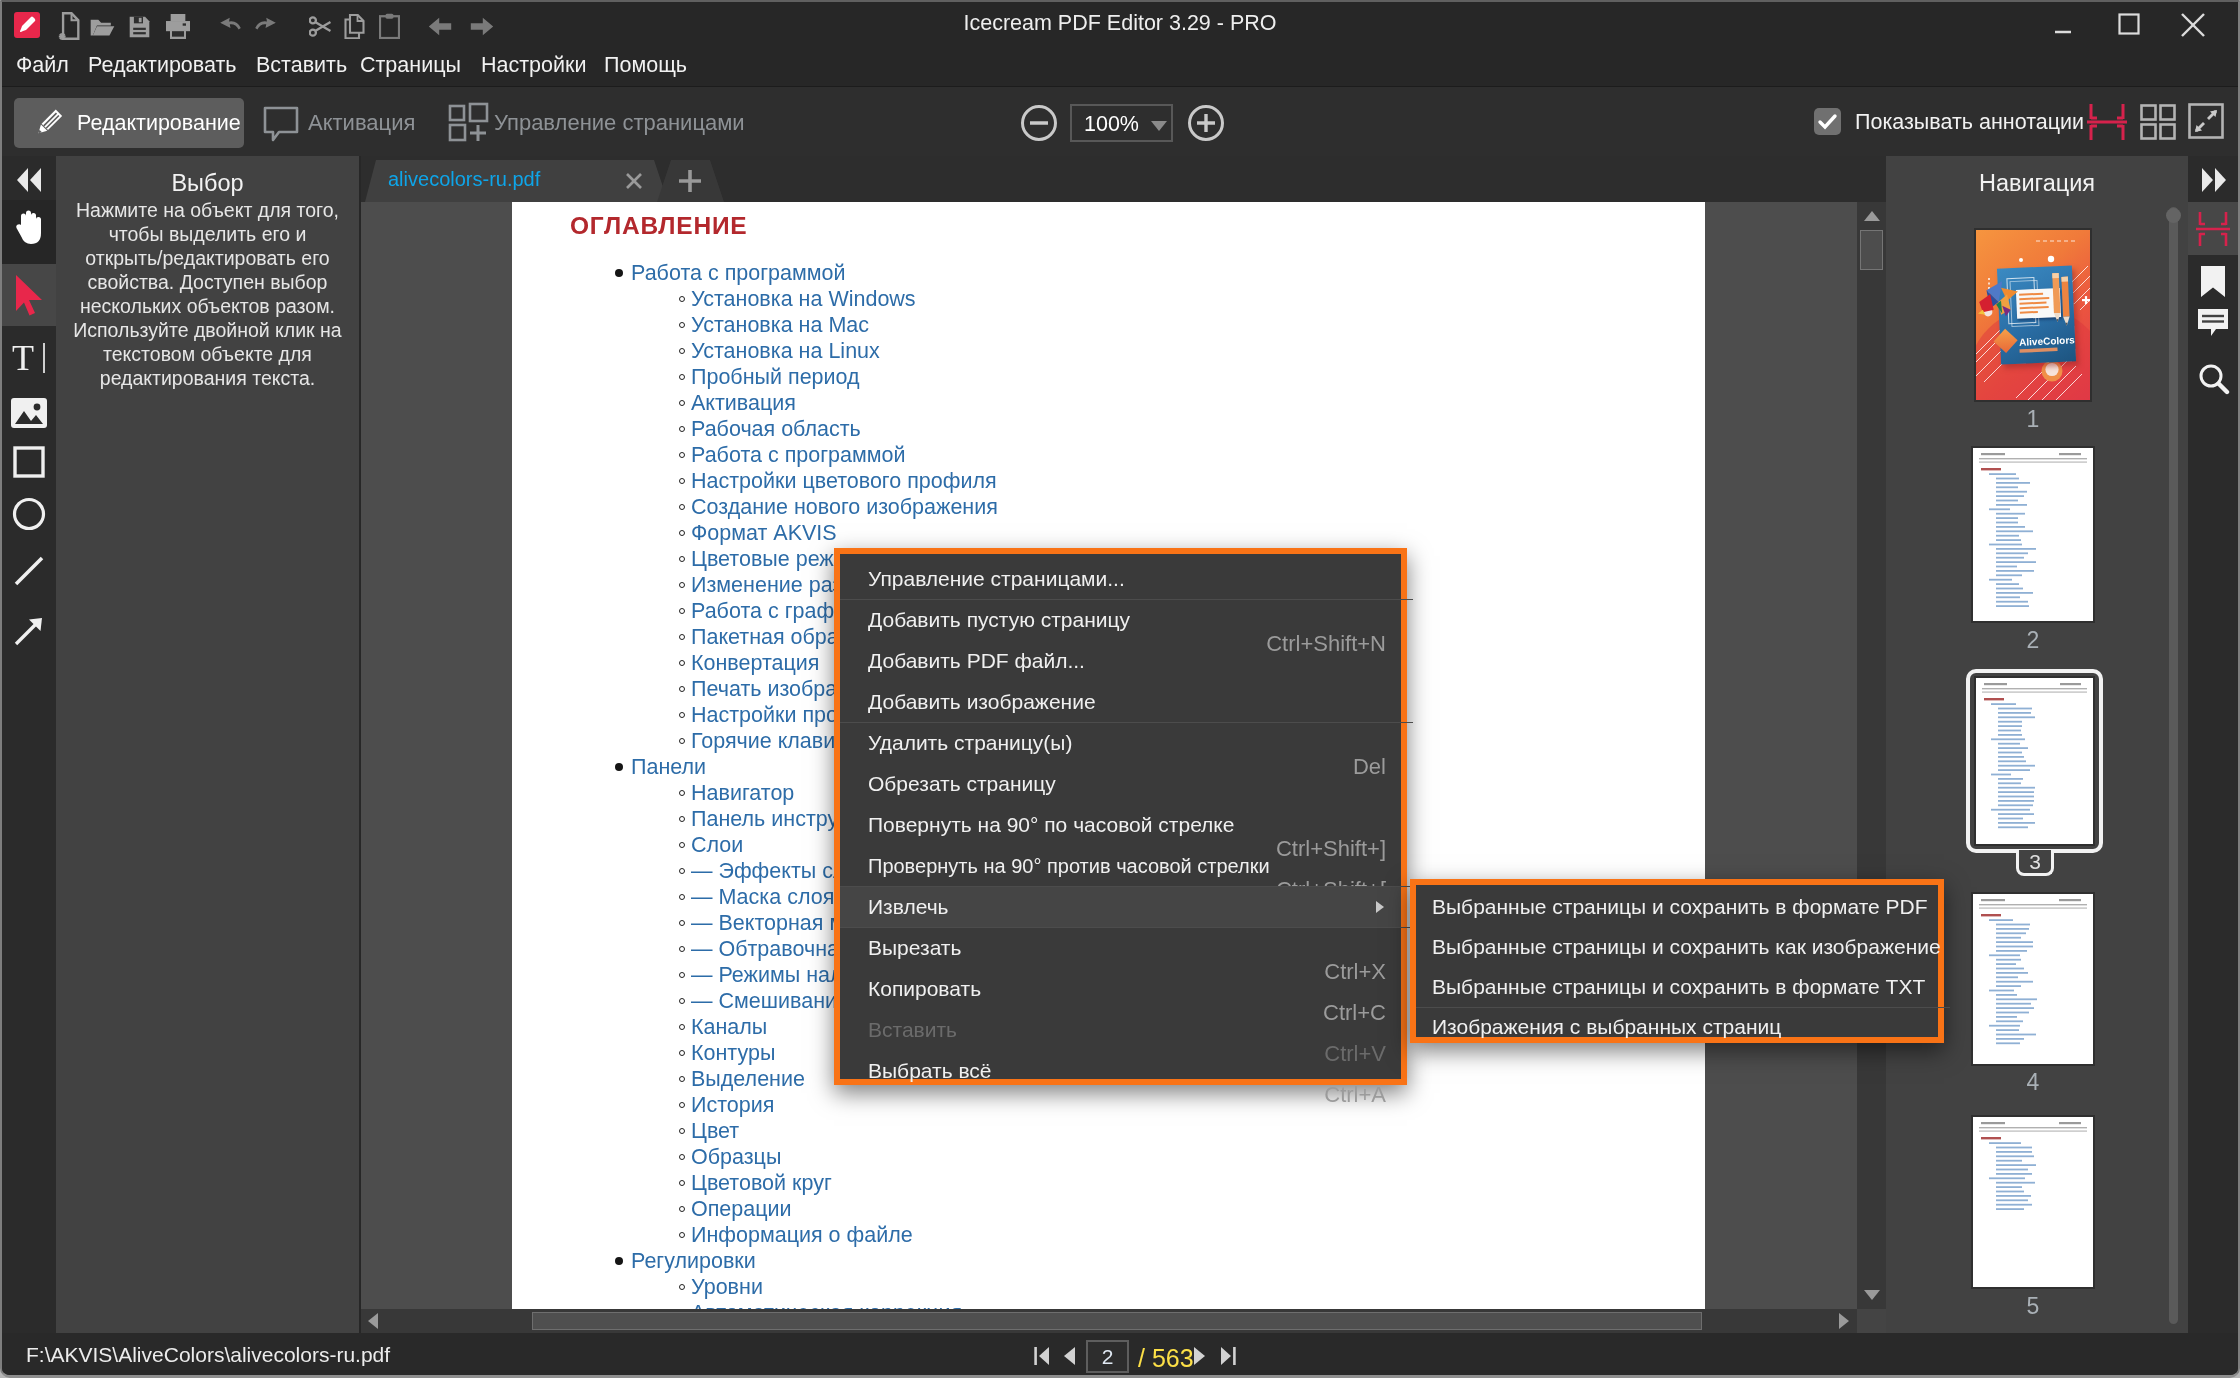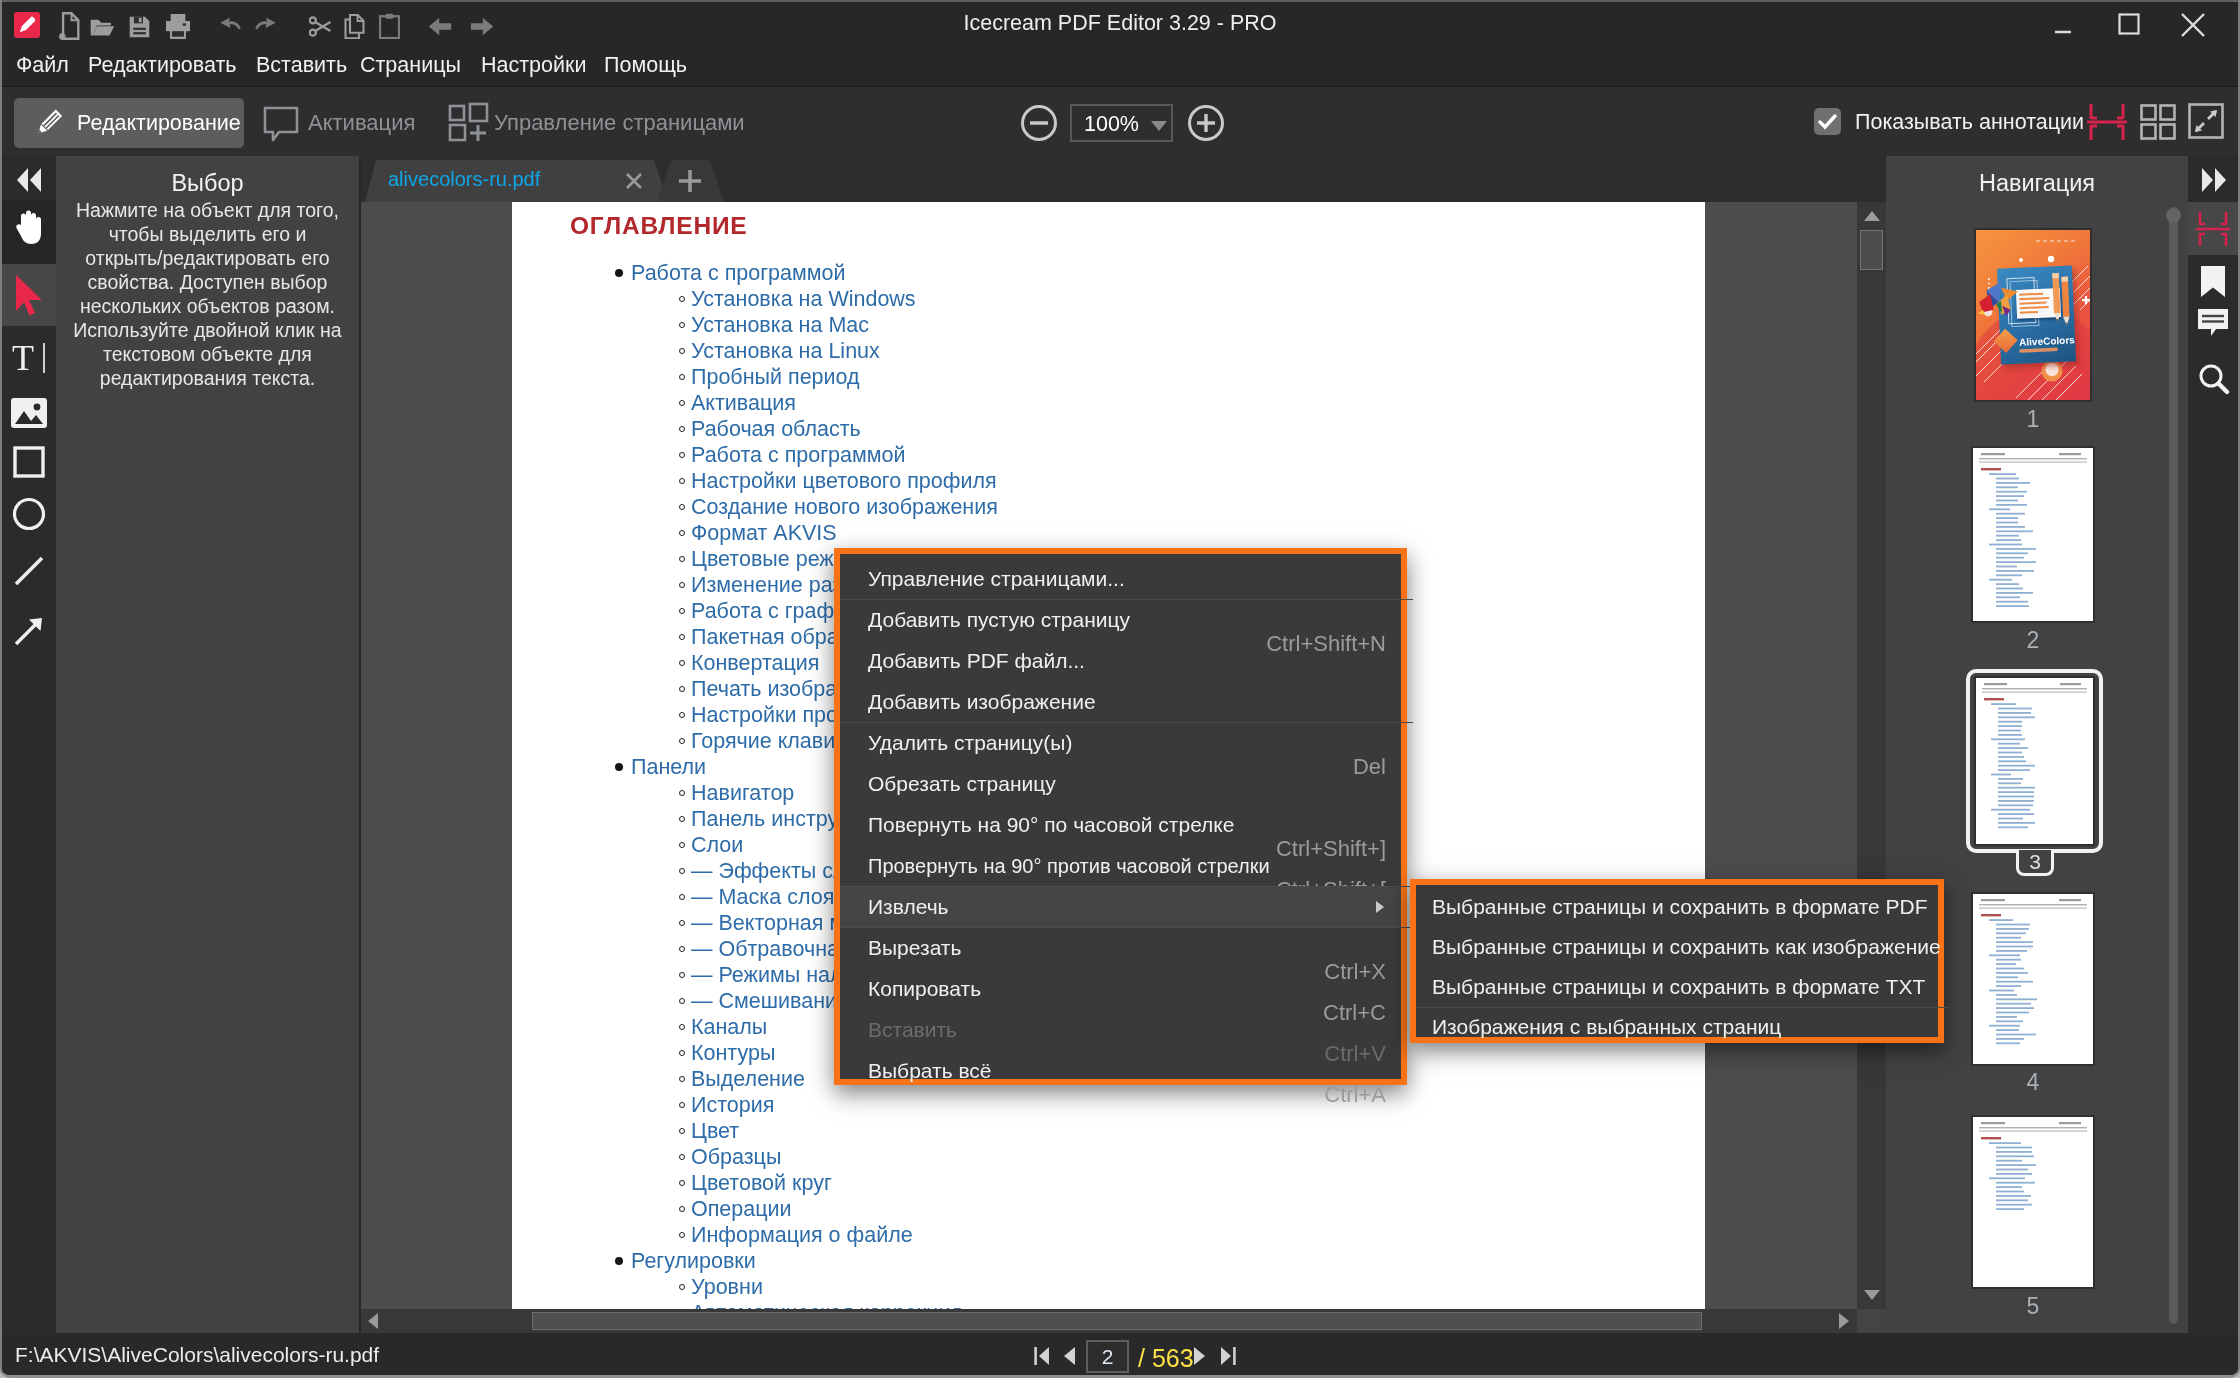--- a/index.html
+++ b/index.html
@@ -720,21 +720,21 @@
           <line x1="5" y1="8" x2="27" y2="8"></line>
           <line x1="5" y1="13.5" x2="27" y2="13.5"></line>
         </g>
       </svg>
       <svg class="abs" style="left:10px;top:207px" width="32" height="32" viewBox="0 0 32 32">
         <circle cx="13" cy="13" r="10" fill="none" stroke="#f2f2f2" stroke-width="3"></circle>
         <line x1="20.5" y1="20.5" x2="29" y2="29" stroke="#f2f2f2" stroke-width="4.4" stroke-linecap="round"></line>
       </svg>
     </div>
     <div id="statusbar">
-      <div class="abs" style="left:13px;top:10px;font-size:21px;color:#ececec;">F:\AKVIS\AliveColors\alivecolors-ru.pdf</div>
+      <div class="abs" style="left:24px;top:10px;font-size:21px;color:#ececec;">F:\AKVIS\AliveColors\alivecolors-ru.pdf</div>
       <svg class="abs" style="left:1032px;top:13px" width="16" height="20" viewBox="0 0 16 20">
         <line x1="1.6" y1="1" x2="1.6" y2="19" stroke="#d2d2d2" stroke-width="2.6"></line>
         <path d="M15 1 L5 10 L15 19 Z" fill="#d2d2d2"></path>
       </svg>
       <svg class="abs" style="left:1060px;top:13px" width="14" height="20" viewBox="0 0 14 20">
         <path d="M13 1 L2 10 L13 19 Z" fill="#d2d2d2"></path>
       </svg>
       <div class="abs" style="left:1084px;top:7px;width:43px;height:33px;border:2px solid #5e5e5e;background:#2d2d2d;text-align:center;line-height:30px;font-size:21px;color:#dfe8f2;">2</div>
       <div class="abs" style="left:1136px;top:11px;font-size:25px;color:#fde047;">/ 563</div>
       <svg class="abs" style="left:1191px;top:13px" width="14" height="20" viewBox="0 0 14 20">

